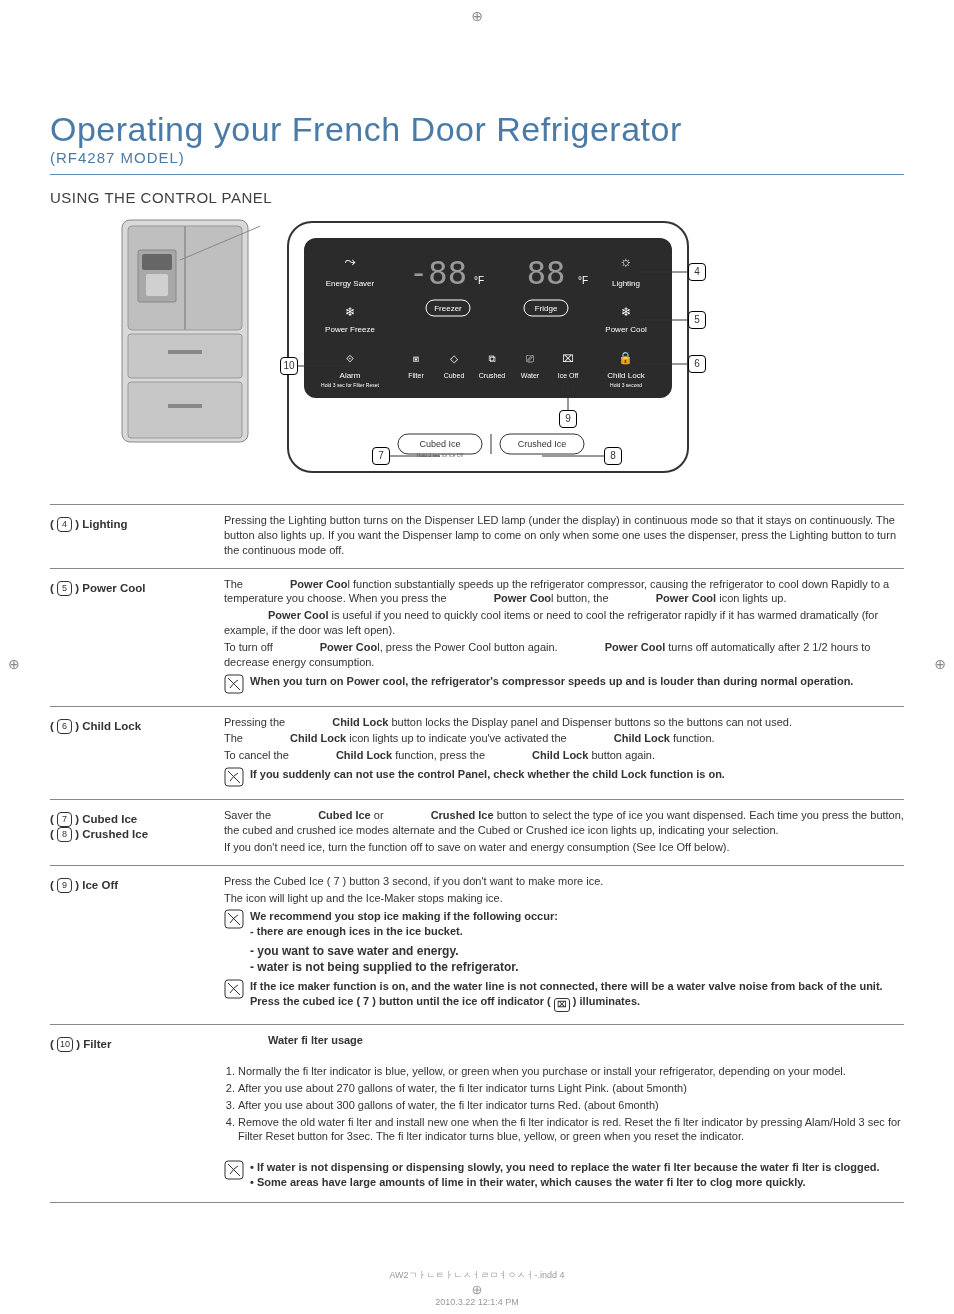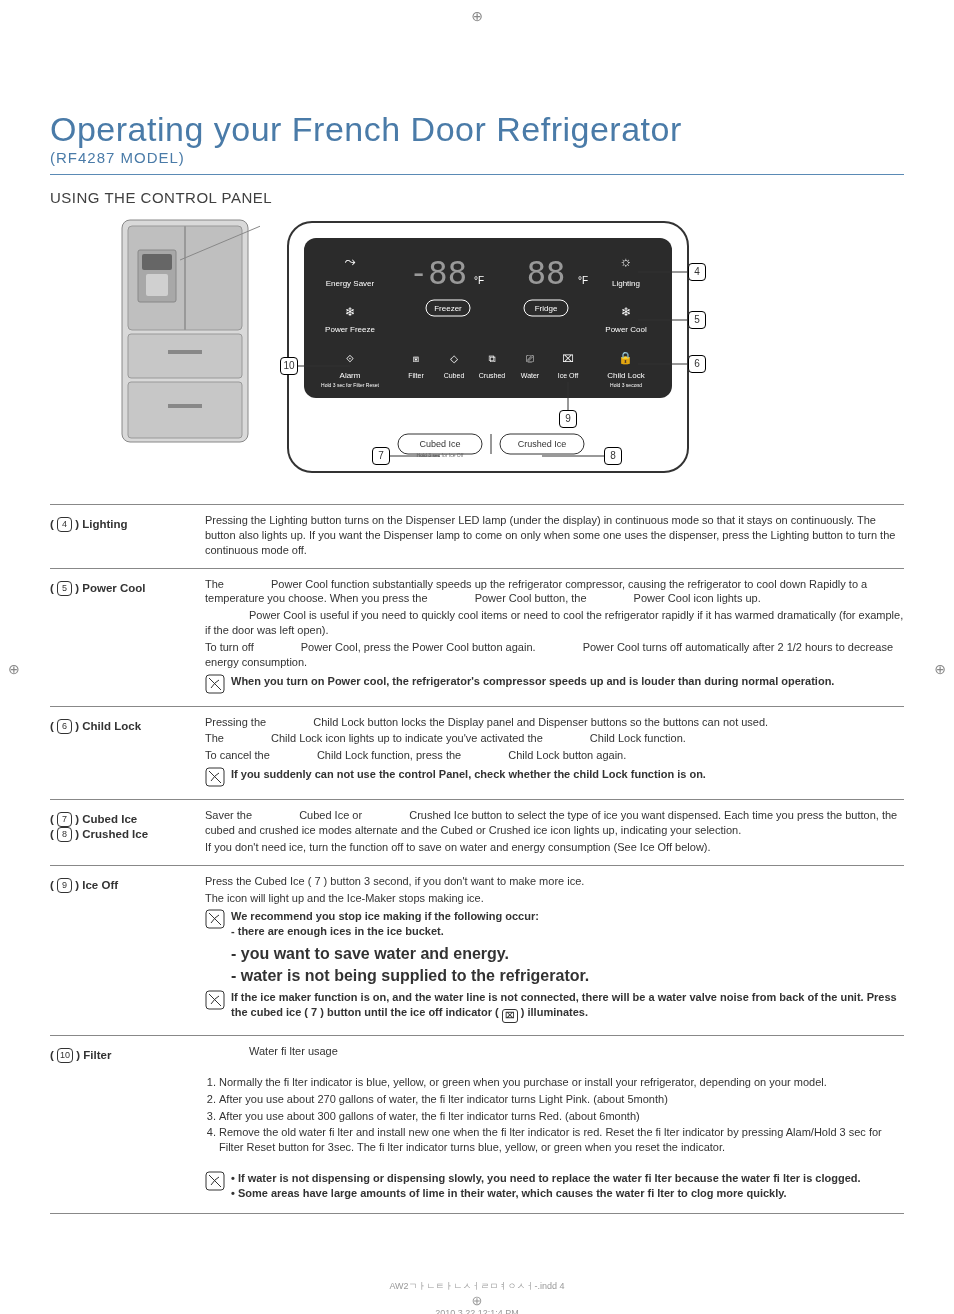--- a/index.html
+++ b/index.html
@@ -83,21 +83,21 @@
   }
 
   .feature-table {
     width: 100%;
     border-top: 1px solid #888;
   }
   .feature-row {
     display: flex;
     border-bottom: 1px solid #888;
     padding: 8px 0;
-    gap: 5px;
+    gap: 24px;
   }
   .feature-key {
     width: 150px;
     flex-shrink: 0;
     font-weight: bold;
     font-size: 11.5px;
     padding-top: 4px;
   }
   .key-num {
     display: inline-block;
@@ -111,21 +111,21 @@
     font-weight: 400;
     vertical-align: 1px;
     padding: 0 2px;
   }
   .feature-desc {
     flex: 1;
     font-size: 11px;
     line-height: 1.35;
   }
   .feature-desc p { margin-bottom: 2px; }
-  .feature-desc strong { font-weight: normal; padding-left: 44px; }
+  .feature-desc strong { font-weight: bold; padding-left: 44px; }
   .feature-desc ol { padding-left: 14px; margin: 16px 0; }
   .feature-desc ol li { margin-bottom: 2px; }
 
   .note-row {
     display: flex;
     align-items: flex-start;
     gap: 6px;
     margin-top: 4px;
     margin-bottom: 4px;
   }
@@ -136,21 +136,21 @@
   }
   .note-text {
     flex: 1;
     font-weight: bold;
     font-size: 11px;
     line-height: 1.35;
   }
   .sub-indent {
     padding-left: 26px;
     font-weight: bold;
-    font-size: 16px;
+    font-size: 12px;
     line-height: 1.35;
   }
   .bullet-line {
     padding-left: 6px;
     text-indent: -6px;
     font-weight: bold;
     font-size: 11px;
     line-height: 1.35;
   }
   .inline-icon-box {

